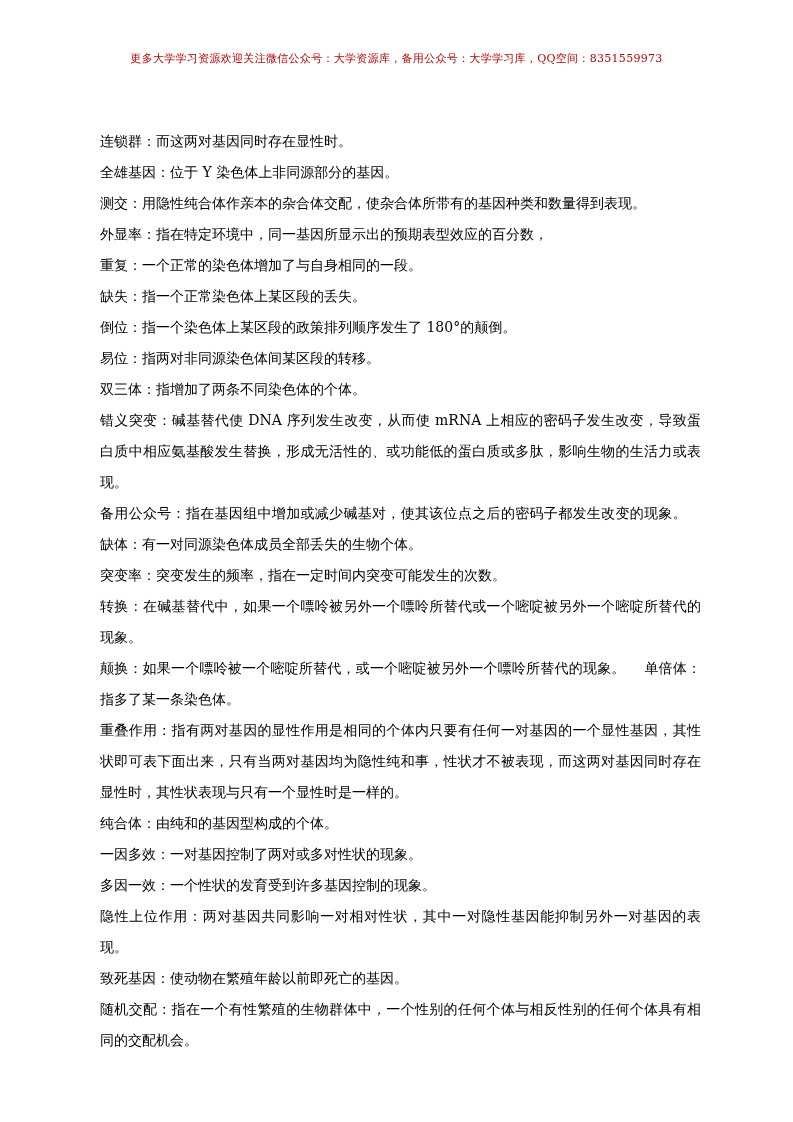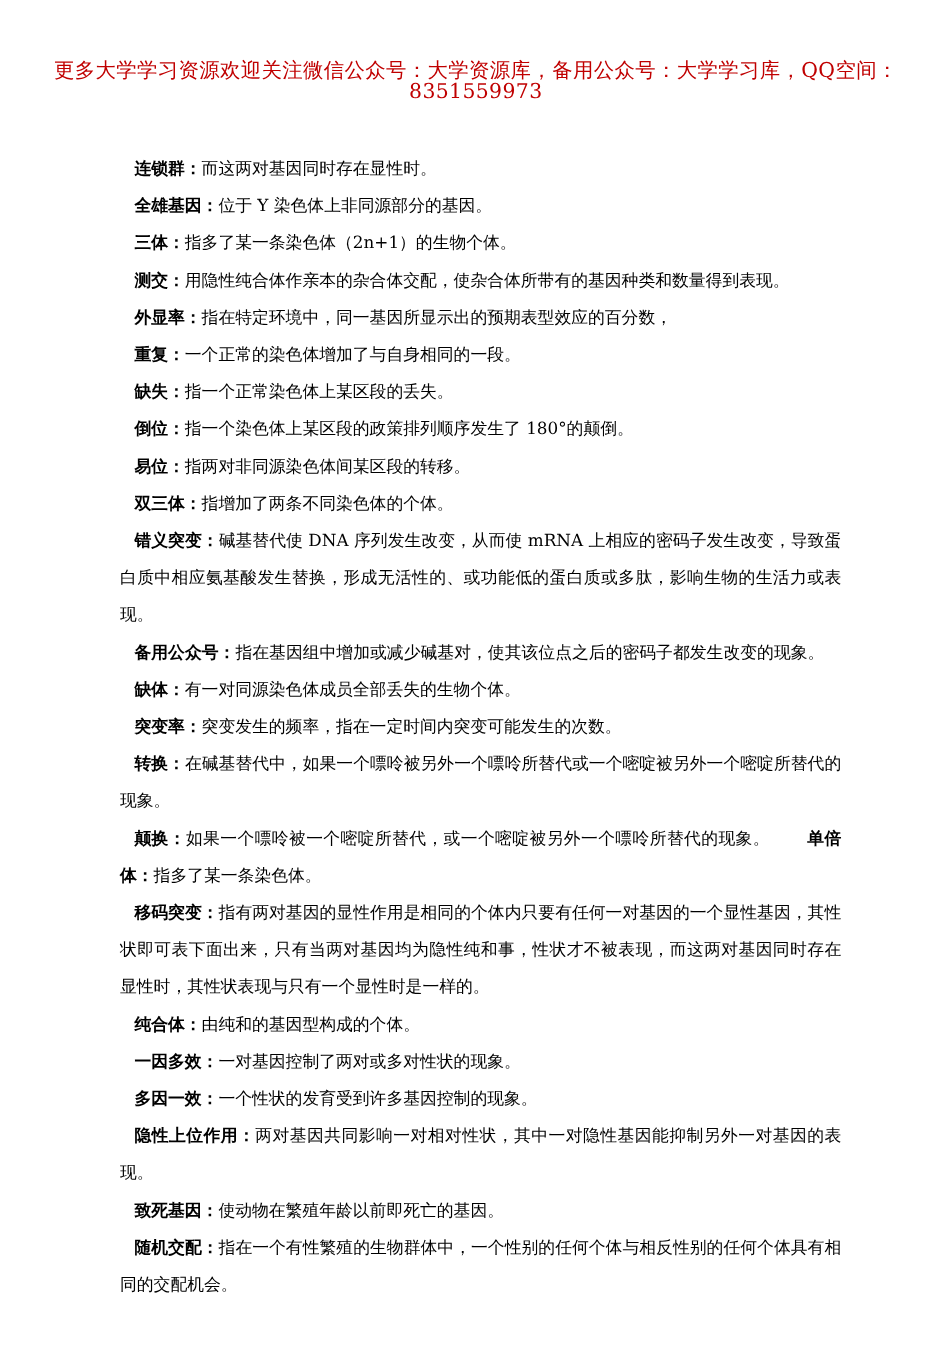--- a/index.html
+++ b/index.html
@@ -15,69 +15,67 @@
     overflow: hidden;
     font-family: "DejaVu Serif", "Liberation Serif", serif;
     color: #000000;
   }
   .header-notice {
     position: absolute;
     top: 50px;
     left: 0;
     right: 0;
     text-align: center;
-    font-size: 17px;
+    font-size: 11px;
     line-height: 18px;
     color: #c00000;
     letter-spacing: 0.3px;
   }
   .content {
     position: absolute;
     top: 126px;
     left: 100px;
     width: 601px;
     font-size: 14px;
     line-height: 31px;
     text-align: justify;
     text-justify: inter-ideograph;
   }
   .entry {
     margin: 0;
     padding: 0;
   }
   .term {
-    font-weight: 700;
-    margin-left: 12px;
+    font-weight: 400;
   }
   .definition {
     font-weight: 400;
   }
 </style>
 </head>
 <body>
 
 <div class="page">
   <div class="header-notice" style="color: rgb(192, 0, 0);">更多大学学习资源欢迎关注微信公众号：大学资源库，备用公众号：大学学习库，QQ空间：8351559973</div>
   <div class="content">
       <p class="entry"><span class="term">连锁群：</span><span class="definition">而这两对基因同时存在显性时。</span></p>
       <p class="entry"><span class="term">全雄基因：</span><span class="definition">位于 Y 染色体上非同源部分的基因。</span></p>
-      <p class="entry"><span class="term">三体：</span><span class="definition">指多了某一条染色体（2n+1）的生物个体。</span></p>
       <p class="entry"><span class="term">测交：</span><span class="definition">用隐性纯合体作亲本的杂合体交配，使杂合体所带有的基因种类和数量得到表现。</span></p>
       <p class="entry"><span class="term">外显率：</span><span class="definition">指在特定环境中，同一基因所显示出的预期表型效应的百分数，</span></p>
       <p class="entry"><span class="term">重复：</span><span class="definition">一个正常的染色体增加了与自身相同的一段。</span></p>
       <p class="entry"><span class="term">缺失：</span><span class="definition">指一个正常染色体上某区段的丢失。</span></p>
       <p class="entry"><span class="term">倒位：</span><span class="definition">指一个染色体上某区段的政策排列顺序发生了 180°的颠倒。</span></p>
       <p class="entry"><span class="term">易位：</span><span class="definition">指两对非同源染色体间某区段的转移。</span></p>
       <p class="entry"><span class="term">双三体：</span><span class="definition">指增加了两条不同染色体的个体。</span></p>
       <p class="entry"><span class="term">错义突变：</span><span class="definition">碱基替代使 DNA 序列发生改变，从而使 mRNA 上相应的密码子发生改变，导致蛋白质中相应氨基酸发生替换，形成无活性的、或功能低的蛋白质或多肽，影响生物的生活力或表现。</span></p>
       <p class="entry"><span class="term">备用公众号：</span><span class="definition">指在基因组中增加或减少碱基对，使其该位点之后的密码子都发生改变的现象。　 </span><span class="term">缺体：</span><span class="definition">有一对同源染色体成员全部丢失的生物个体。</span></p>
       <p class="entry"><span class="term">突变率：</span><span class="definition">突变发生的频率，指在一定时间内突变可能发生的次数。</span></p>
       <p class="entry"><span class="term">转换：</span><span class="definition">在碱基替代中，如果一个嘌呤被另外一个嘌呤所替代或一个嘧啶被另外一个嘧啶所替代的现象。</span></p>
       <p class="entry"><span class="term">颠换：</span><span class="definition">如果一个嘌呤被一个嘧啶所替代，或一个嘧啶被另外一个嘌呤所替代的现象。　 </span><span class="term">单倍体：</span><span class="definition">指多了某一条染色体。</span></p>
-      <p class="entry"><span class="term">移码突变：</span><span class="definition">指有两对基因的显性作用是相同的个体内只要有任何一对基因的一个显性基因，其性状即可表下面出来，只有当两对基因均为隐性纯和事，性状才不被表现，而这两对基因同时存在显性时，其性状表现与只有一个显性时是一样的。</span></p>
+      <p class="entry"><span class="term">重叠作用：</span><span class="definition">指有两对基因的显性作用是相同的个体内只要有任何一对基因的一个显性基因，其性状即可表下面出来，只有当两对基因均为隐性纯和事，性状才不被表现，而这两对基因同时存在显性时，其性状表现与只有一个显性时是一样的。</span></p>
       <p class="entry"><span class="term">纯合体：</span><span class="definition">由纯和的基因型构成的个体。</span></p>
       <p class="entry"><span class="term">一因多效：</span><span class="definition">一对基因控制了两对或多对性状的现象。</span></p>
       <p class="entry"><span class="term">多因一效：</span><span class="definition">一个性状的发育受到许多基因控制的现象。</span></p>
       <p class="entry"><span class="term">隐性上位作用：</span><span class="definition">两对基因共同影响一对相对性状，其中一对隐性基因能抑制另外一对基因的表现。</span></p>
       <p class="entry"><span class="term">致死基因：</span><span class="definition">使动物在繁殖年龄以前即死亡的基因。</span></p>
       <p class="entry"><span class="term">随机交配：</span><span class="definition">指在一个有性繁殖的生物群体中，一个性别的任何个体与相反性别的任何个体具有相同的交配机会。</span></p>
     </div>
 </div>
 
 </body></html>

